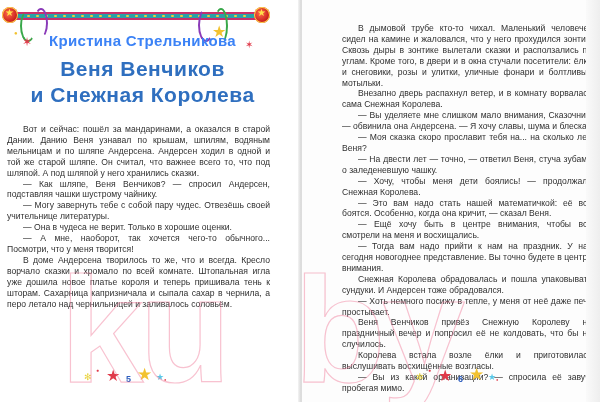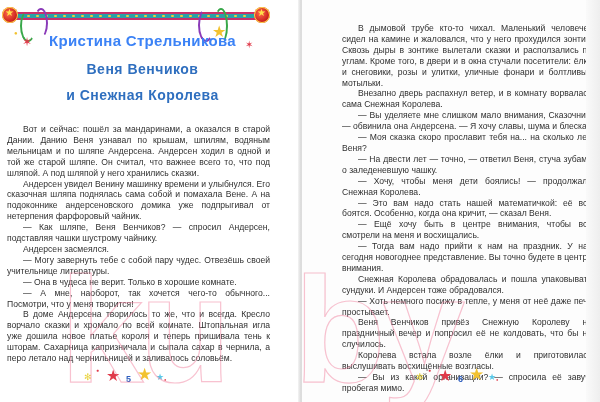--- a/index.html
+++ b/index.html
@@ -25,21 +25,21 @@
     .ribbon { position:absolute; border-radius:50%; border:2px solid transparent; }
     .r1 { left:20px; top:10px; width:12px; height:28px; border-left-color:#39a84a; border-bottom-color:#39a84a; }
     .r2 { left:34px; top:8px; width:10px; height:26px; border-right-color:#8a3ab8; border-top-color:#8a3ab8; }
     .r3 { left:198px; top:8px; width:12px; height:30px; border-left-color:#8a3ab8; border-bottom-color:#8a3ab8; }
     .r4 { left:214px; top:8px; width:10px; height:32px; border-right-color:#39a84a; border-top-color:#39a84a; }
     .deco-star { position:absolute; line-height:1; }
 
     .author { position:absolute; top:32px; left:0; width:285px; text-align:center;
       font-size:15px; font-weight:bold; color:#3b82f6; letter-spacing:0.3px; }
     .title { position:absolute; left:0; width:285px; text-align:center;
-      font-size:14px; font-weight:bold; color:#2f6fbf; letter-spacing:0.5px; line-height:26px; }
+      font-size:21px; font-weight:bold; color:#2f6fbf; letter-spacing:0.5px; line-height:26px; }
     .title1 { top:56px; } .title2 { top:82px; }
 
     .text { position:absolute; font-size:8.6px; line-height:10.9px; text-align:justify; color:#303030; }
     .text p { margin:0; text-indent:16px; }
     .text-left { top:124px; left:7px; width:263px; }
     .text-right { top:23px; left:40px; width:250px; }
 
     .footer-deco { position:absolute; bottom:0; height:30px; }
     .footer-left { left:80px; top:370px; width:110px; }
     .footer-right { left:110px; top:370px; width:110px; }
@@ -66,25 +66,23 @@
   <span class="deco-star" style="left:14px;top:30px;font-size:6px;color:#f2c230;">●</span>
   <span class="deco-star" style="left:212px;top:24px;font-size:16px;color:#f2c230;">★</span>
   <span class="deco-star" style="left:245px;top:40px;font-size:10px;color:#e03a4a;">✶</span>
 
   <div class="author">Кристина Стрельникова</div>
   <div class="title title1">Веня Венчиков</div>
   <div class="title title2">и Снежная Королева</div>
 
   <div class="text text-left">
     <p>Вот и сейчас: пошёл за мандаринами, а оказался в старой Дании. Данию Веня узнавал по крышам, шпилям, водяным мельницам и по шляпе Андерсена. Андерсен ходил в одной и той же старой шляпе. Он считал, что важнее всего то, что под шляпой. А под шляпой у него хранились сказки.</p>
-    <p>Андерсен увидел Венину машинку времени и улыбнулся. Его сказочная шляпа поднялась сама собой и помахала Вене. А на подоконнике андерсеновского домика уже подпрыгивал от нетерпения фарфоровый чайник.</p>
     <p>— Как шляпе, Веня Венчиков? — спросил Андерсен, подставляя чашки шустрому чайнику.</p>
-    <p>Андерсен засмеялся.</p>
     <p>— Могу завернуть тебе с собой пару чудес. Отвезёшь своей учительнице литературы.</p>
-    <p>— Она в чудеса не верит. Только в хорошие комнате.</p>
+    <p>— Она в чудеса не верит. Только в хорошие оценки.</p>
     <p>— А мне, наоборот, так хочется чего-то обычного... Посмотри, что у меня творится!</p>
     <p>В доме Андерсена творилось то же, что и всегда. Кресло ворчало сказки и хромало по всей комнате. Штопальная игла уже дошила новое платье короля и теперь пришивала тень к шторам. Сахарница капризничала и сыпала сахар в чернила, а перо летало над чернильницей и заливалось соловьём.</p>
   </div>
 
   <div class="footer-deco footer-left">
     <span class="deco-star" style="left:4px;top:3px;font-size:9px;color:#e8d23a;">✻</span>
     <span class="deco-star" style="left:16px;top:-2px;font-size:5px;color:#e03a4a;">●</span>
     <span class="deco-star" style="left:26px;top:-2px;font-size:16px;color:#e03a4a;">★</span>
     <span class="page-number" style="left:46px;">5</span>
     <span class="deco-star" style="left:57px;top:-4px;font-size:17px;color:#f2c230;">★</span>

